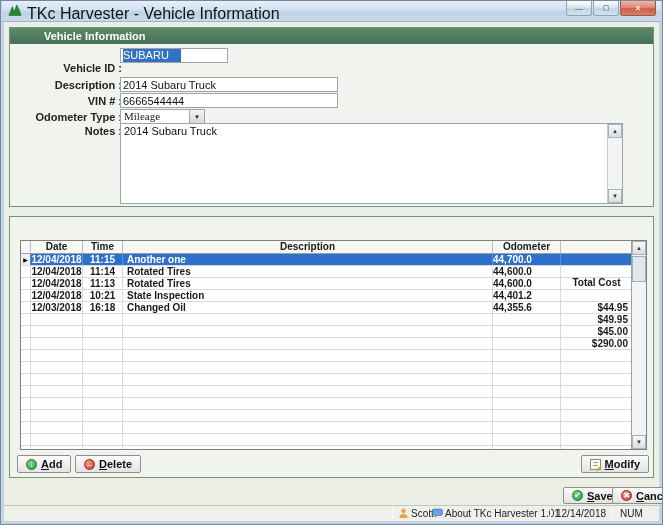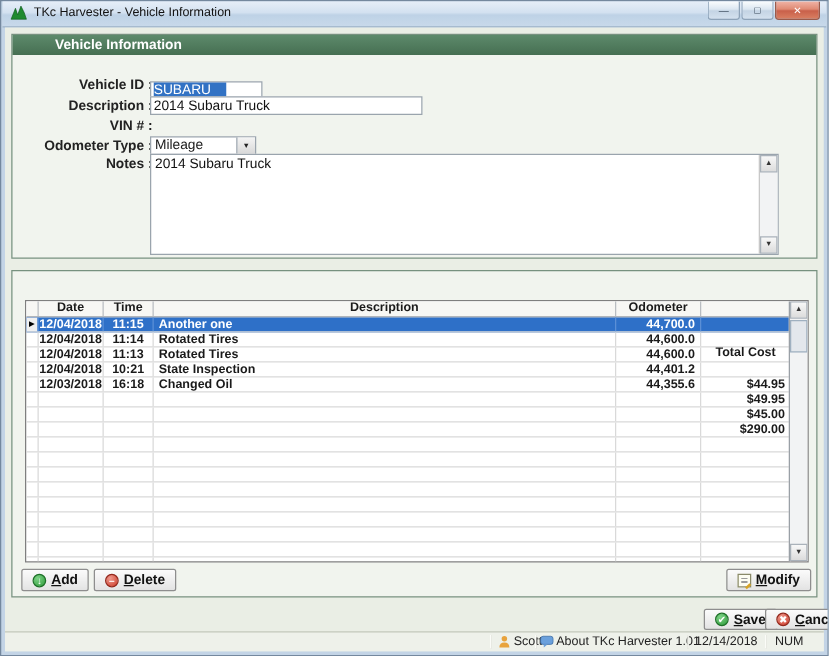--- a/index.html
+++ b/index.html
@@ -4,21 +4,21 @@
 <style>
   * { margin:0; padding:0; box-sizing:border-box; }
   html,body { width:663px; height:525px; font-family:"Liberation Sans","DejaVu Sans",sans-serif; }
   .window { position:relative; width:663px; height:525px; background:#c3d4e6; border:1px solid #74889e; overflow:hidden; font-size:11px; color:#1a1a1a; }
 
   
   .titlebar { position:absolute; left:1px; right:1px; top:0; height:21px;
     background:linear-gradient(180deg,#e6eef8 0%,#d3e1f0 45%,#bed2e6 55%,#c8d9ea 100%);
     border-bottom:1px solid #9db3c8; }
   .app-icon { position:absolute; left:6px; top:3px; width:14px; height:14px; }
-  .title-text { position:absolute; left:25px; top:4px; font-size:10px; color:#111; white-space:nowrap; }
+  .title-text { position:absolute; left:25px; top:4px; font-size:16px; color:#111; white-space:nowrap; }
   .winbtns { position:absolute; right:5px; top:0; display:flex; }
   .winbtn { height:15px; border:1px solid #8ea3b8; border-top:none; display:flex; align-items:center; justify-content:center;
     background:linear-gradient(180deg,#fbfdfe,#dce7f1 45%,#c4d4e4 55%,#d4e1ee); color:#3a4a5a;
     font-size:8px; border-radius:0 0 3px 3px; margin-left:1px; cursor:default; }
   .winbtn.min { width:26px; } .winbtn.max { width:26px; font-size:7px; }
   .winbtn.close { width:36px; background:linear-gradient(180deg,#f0b4a6,#e08a74 45%,#c9604a 55%,#d97f62); color:#fff; border-color:#9a5a4a; }
 
   
   .client { position:absolute; left:3px; right:3px; top:21px; bottom:3px; background:#eaeee5; }
 
@@ -26,41 +26,41 @@
   .panel { position:absolute; left:8px; width:645px; background:#f1f4ee; border:1px solid #77917f; }
   .panel-info { top:26px; height:180px; }
   .panel-activity { top:215px; height:262px; }
   .panel-header { height:16px; background:linear-gradient(180deg,#5d8a6b,#466f52); color:#fff; font-weight:bold; font-size:11px; line-height:16px; padding-left:34px; }
 
   
   .flabel { position:absolute; left:2px; width:110px; text-align:right; font-weight:bold; font-size:11px; color:#222; line-height:15px; white-space:nowrap; }
   .field { position:absolute; background:#fff; border:1px solid #9aa4ad; height:15px; font-size:11px; line-height:13px; padding:0 2px; color:#111; }
   input.field { font-family:"Liberation Sans","DejaVu Sans",sans-serif; }
   .sel-text { background:#3272c4; color:#fff; padding-right:12px; display:inline-block; height:13px; }
-  .combo { position:absolute; background:#fff; border:1px solid #9aa4ad; height:15px; }
+  .combo { position:absolute; background:#fff; border:1px solid #9aa4ad; height:15px;font-family:Liberation Serif, serif; }
   .combo .combo-val { position:absolute; left:3px; top:0; line-height:13px; font-size:11px; }
   .combo .combo-btn { position:absolute; right:0; top:0; bottom:0; width:15px; background:linear-gradient(180deg,#f4f4f4,#d8d8d8); border-left:1px solid #9aa4ad; font-size:6px; color:#222; display:flex; align-items:center; justify-content:center; }
   .notes { position:absolute; background:#fff; border:1px solid #9aa4ad; font-size:11px; padding:1px 3px; color:#111; }
   .vscroll { position:absolute; right:0; top:0; bottom:0; width:15px; background:#f2f3f4; border-left:1px solid #c8c8c8; }
   .sbtn { position:absolute; left:0; right:0; height:14px; background:linear-gradient(180deg,#f8f8f8,#dcdcdc); border:1px solid #aab2ba; font-size:6px; color:#333; display:flex; align-items:center; justify-content:center; }
   .sbtn.up { top:0; } .sbtn.down { bottom:0; }
   .sthumb { position:absolute; left:0; right:0; top:15px; height:26px; background:#e3e7ec; border:1px solid #9fb0c0; }
 
   
   .grid { position:absolute; left:10px; top:23px; width:627px; height:210px; background:#fff; border:1px solid #7f7f7f; overflow:hidden; }
   .grid-inner { position:absolute; left:0; top:0; width:612px; bottom:0; overflow:hidden; }
   .trow { display:flex; height:12px; border-bottom:1px solid #d9d9d9; }
   .thead { height:13px; background:#f7f7f4; border-bottom:1px solid #9aa0a6; font-weight:bold; }
   .c { height:100%; border-right:1px solid #d9d9d9; font-size:10px; line-height:12px; overflow:hidden; white-space:nowrap; }
   .thead .c { border-right:1px solid #b9bdc1; line-height:12px; }
   .csel  { width:10px; flex:none; }
   .cdate { width:52px; flex:none; text-align:center; font-weight:bold; }
   .ctime { width:40px; flex:none; text-align:center; font-weight:bold; }
   .cdesc { width:370px; flex:none; text-align:left; padding-left:4px; font-weight:bold; }
-  .codo  { width:68px; flex:none; text-align:right; padding-right:4px; font-weight:bold; }
+  .codo  { width:68px; flex:none; text-align:left; padding-right:16px; font-weight:bold; }
   .ccost { width:72px; flex:none; text-align:right; padding-right:4px; font-weight:bold;margin-top:36px; }
   .thead .cdesc { text-align:center; padding-left:0; }
   .thead .codo, .thead .ccost { text-align:center; padding-right:0; }
   .trow.selected { background:#2e70c8; color:#fff; }
   .trow.selected .c { border-right-color:#5b8fd6; border-bottom-color:#2e70c8; }
   .row-arrow { font-size:6px; line-height:12px; text-align:center; display:block; color:#000; }
   .trow.selected .row-arrow { color:#000; background:#f0f0f0; }
   .grid .vscroll { width:15px; border-left:1px solid #9aa0a6; }
 
   
@@ -104,28 +104,29 @@
         </div>
     </div>
   </div>
 
   <div class="client"></div>
 
   <div class="panel panel-info">
     <div class="panel-header">Vehicle Information</div>
 
     <span class="flabel" style="top:33px;">Vehicle ID :</span>
-    <div class="field" style="left:110px; top:37px; width:90px;text-decoration:underline;">
+    <div class="field" style="left:110px; top:20px; width:108px;text-decoration:underline;">
       <span class="sel-text">SUBARU</span>
     </div>
 
     <span class="flabel" style="top:50px;">Description :</span>
     <input class="field" style="left: 110px; top: 49px; width: 218px;" value="2014 Subaru Truck">
 
     <span class="flabel" style="top:66px;">VIN # :</span>
+    <input class="field" style="left: 110px; top: 65px; width: 218px;" value="6666544444">
 
     <span class="flabel" style="top:82px;">Odometer Type :</span>
     <div class="combo" style="left:110px; top:81px; width:85px;">
       <span class="combo-val">Mileage</span>
       <span class="combo-btn">▼</span>
     </div>
 
     <span class="flabel" style="top:96px;">Notes :</span>
     <div class="notes" style="left:110px; top:95px; width:503px; height:81px;">
       <span>2014 Subaru Truck</span>

